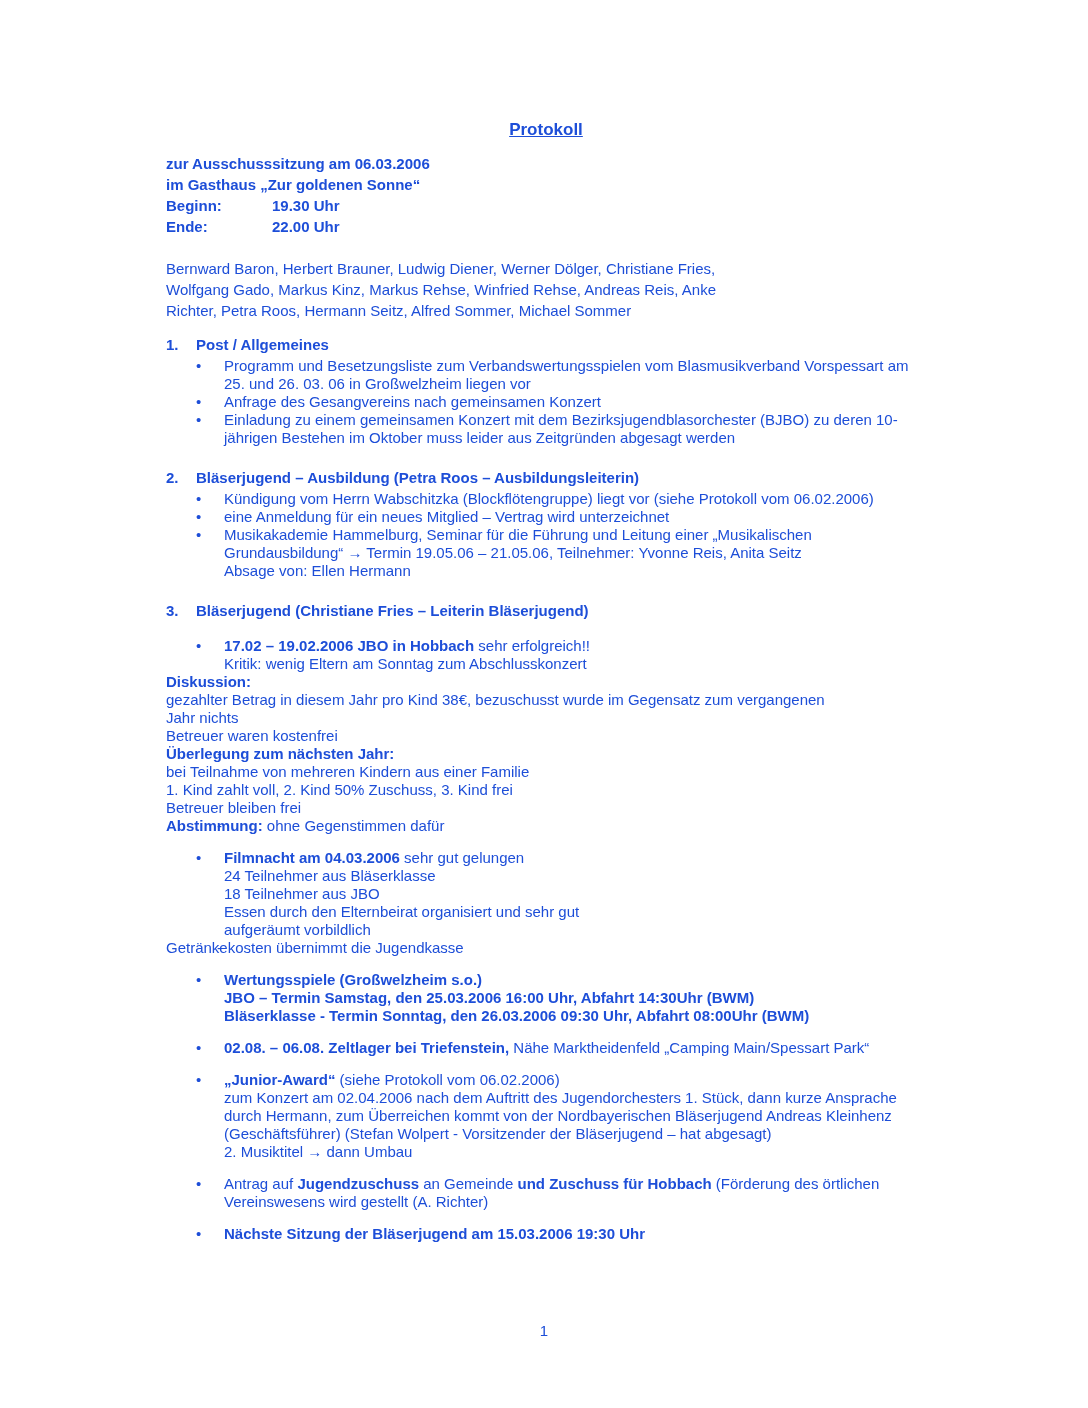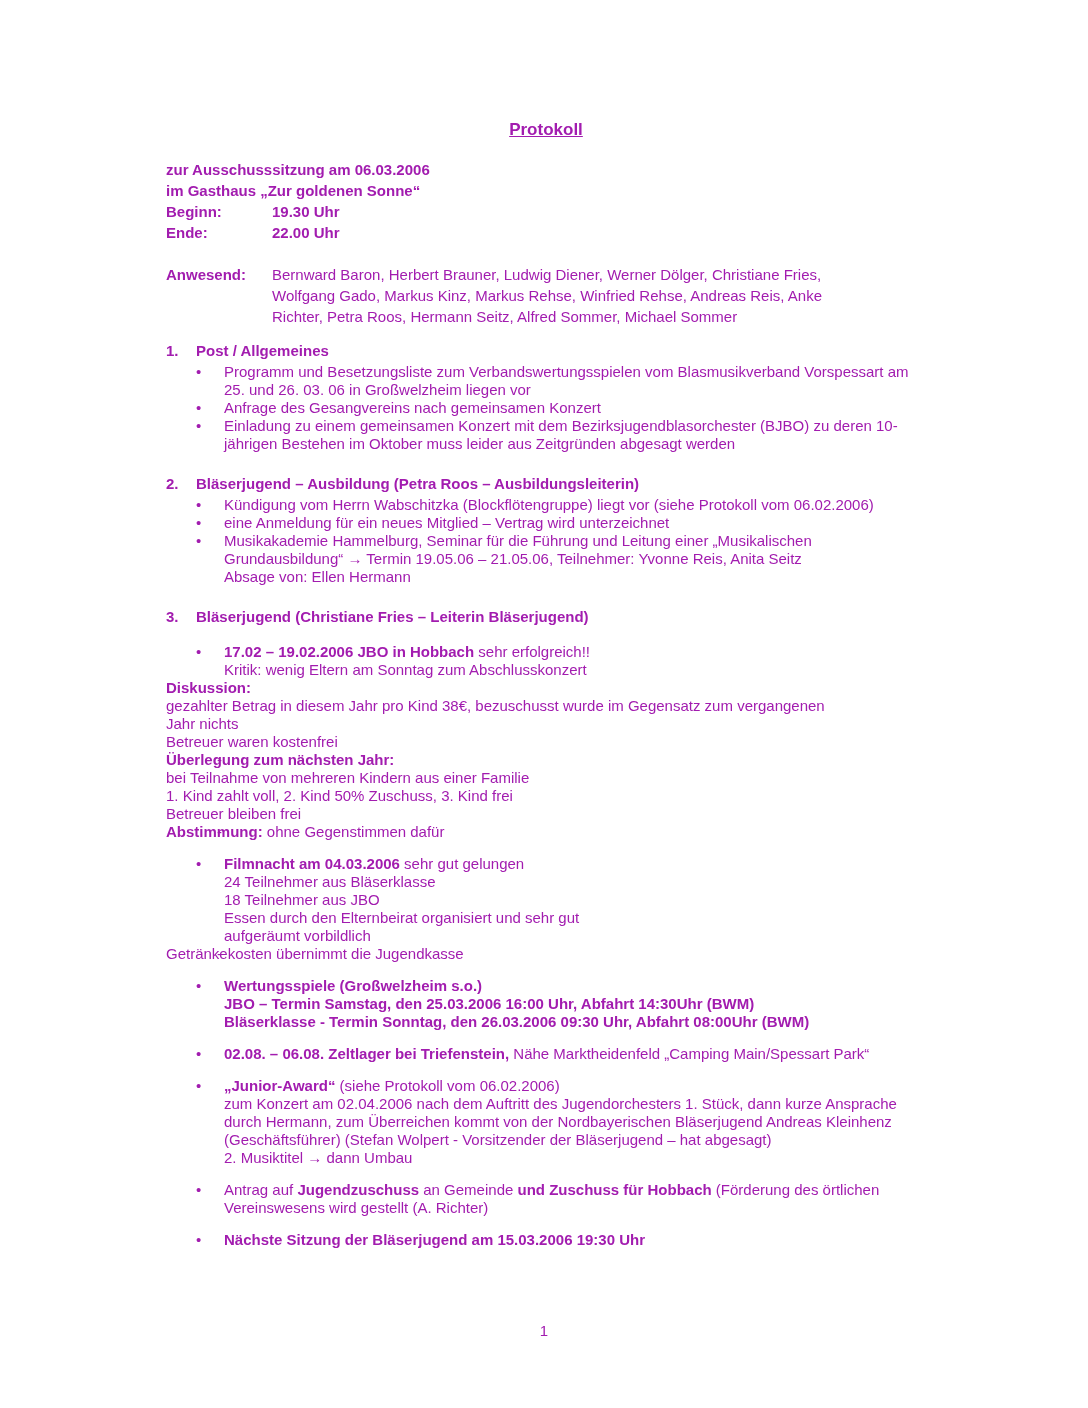--- a/index.html
+++ b/index.html
@@ -1,24 +1,24 @@
 <!DOCTYPE html>
 <html lang="de"><head>
 <meta charset="utf-8">
 <style>
   html,body { margin:0; padding:0; background:#ffffff; }
   .page {
     position:relative; width:1088px; height:1408px; background:#ffffff;
-    color:#a21caf; font-family:"Liberation Sans", sans-serif; font-size:15px;
+    color:#1d4ed8; font-family:"Liberation Sans", sans-serif; font-size:15px;
     overflow:hidden;
   }
   .content { position:absolute; left:166px; top:0; width:760px; }
   .doc-title { padding-top:119px; text-align:center; font-size:17px; font-weight:bold; line-height:21px; }
   .doc-title span { text-decoration:underline; }
-  .header-block { margin-top:19px; line-height:21px; font-weight:bold; }
+  .header-block { margin-top:13px; line-height:21px; font-weight:bold; }
   .kv-label { display:inline-block; width:106px; }
   .attendees { margin-top:21px; line-height:21px; display:flex; }
   .attendees-label { width:106px; flex:none; font-weight:bold; }
   .section { margin-top:22px; }
   #sections .section:first-child { margin-top:15px; }
   .sec-head { display:flex; font-weight:bold; line-height:18px; margin-bottom:3px; }
   .sec-num { width:30px; flex:none; }
   .block { position:relative; line-height:18px; }
   .block .marker { position:absolute; top:0; }
   .bullet > .marker { left:30px; }
@@ -45,21 +45,20 @@
       <div>im Gasthaus „Zur goldenen Sonne“</div>
       <div>
         <span class="kv-label">Beginn:</span><span>19.30 Uhr</span>
       </div>
       <div>
         <span class="kv-label">Ende:</span><span>22.00 Uhr</span>
       </div>
     </div>
 
     <div class="attendees">
-      <div class="attendees-label">Anwesend:</div>
       <div id="attendee-lines">
           <div class="line">Bernward Baron, Herbert Brauner, Ludwig Diener, Werner Dölger, Christiane Fries,</div>
           <div class="line">Wolfgang Gado, Markus Kinz, Markus Rehse, Winfried Rehse, Andreas Reis, Anke</div>
           <div class="line">Richter, Petra Roos, Hermann Seitz, Alfred Sommer, Michael Sommer</div>
         </div>
     </div>
 
     <div id="sections">
         <div class="section">
           <div class="sec-head">

